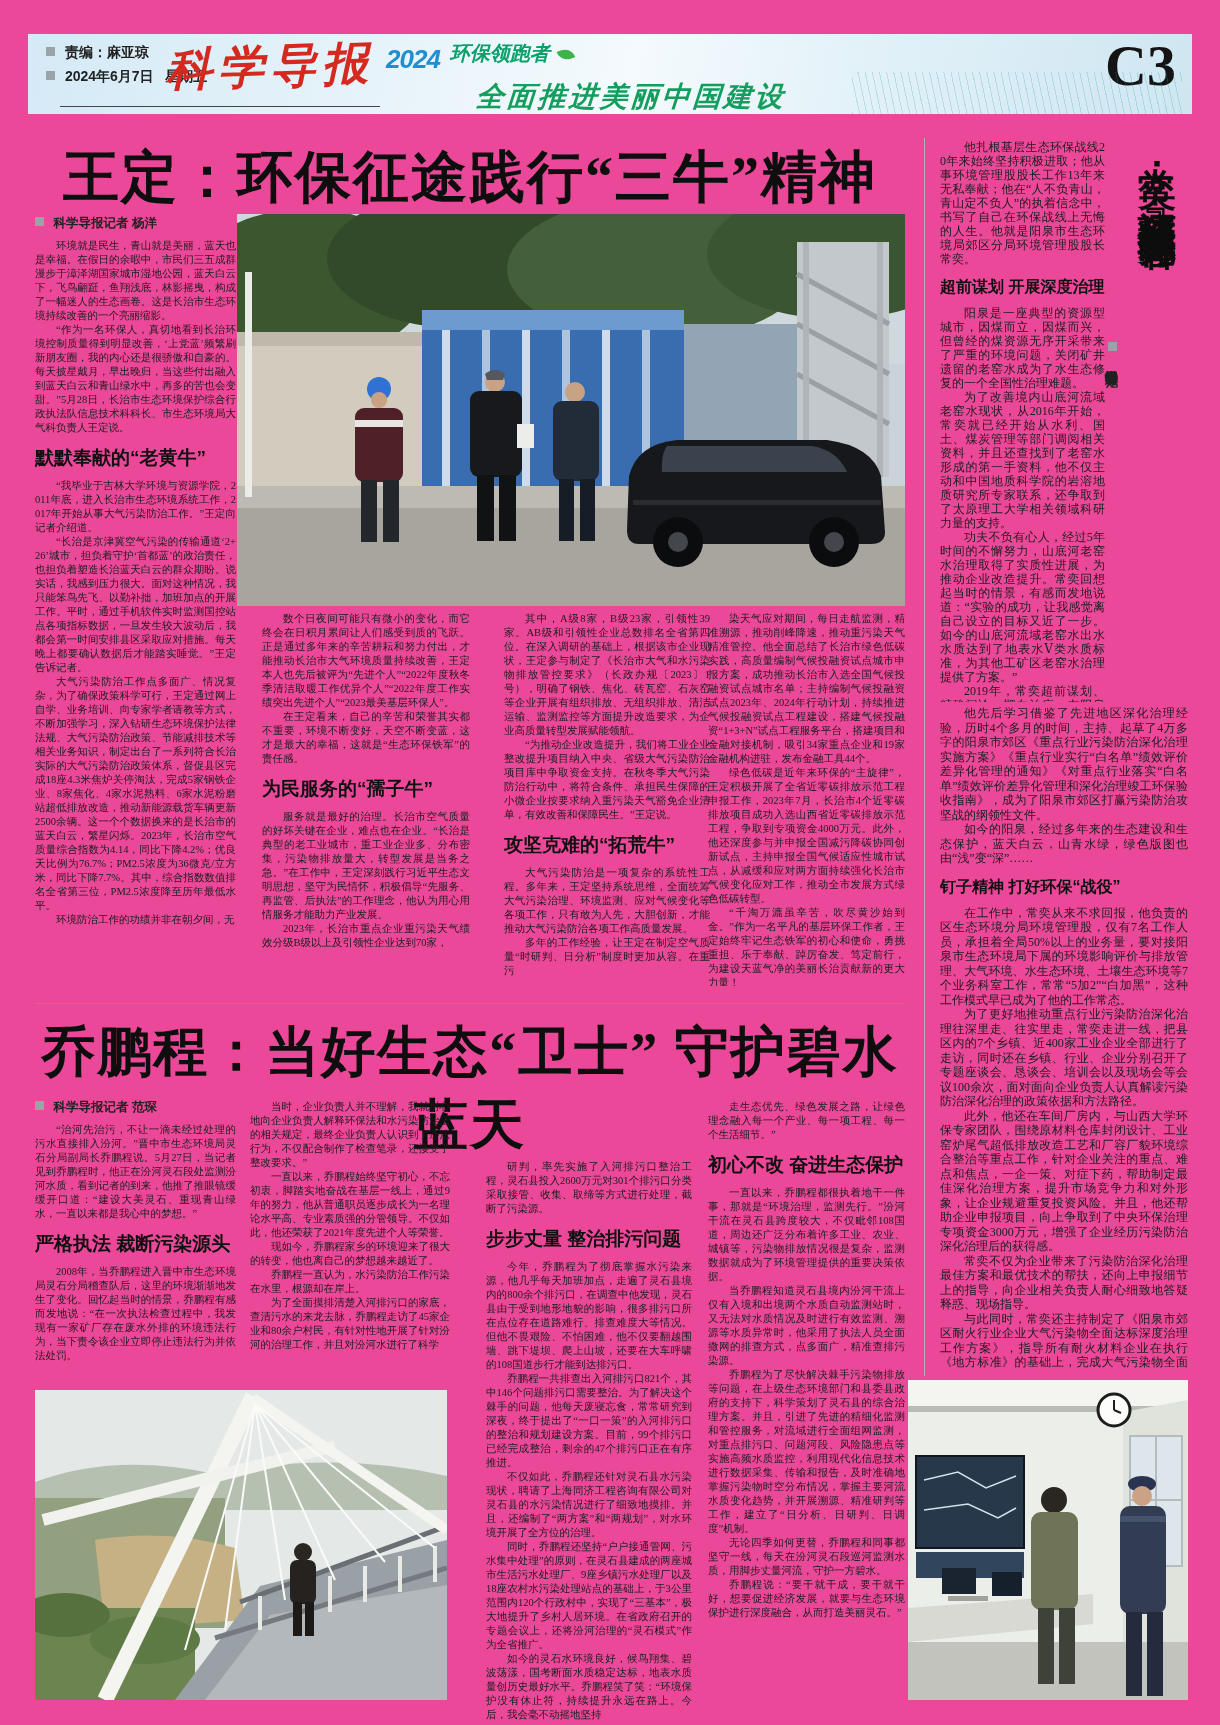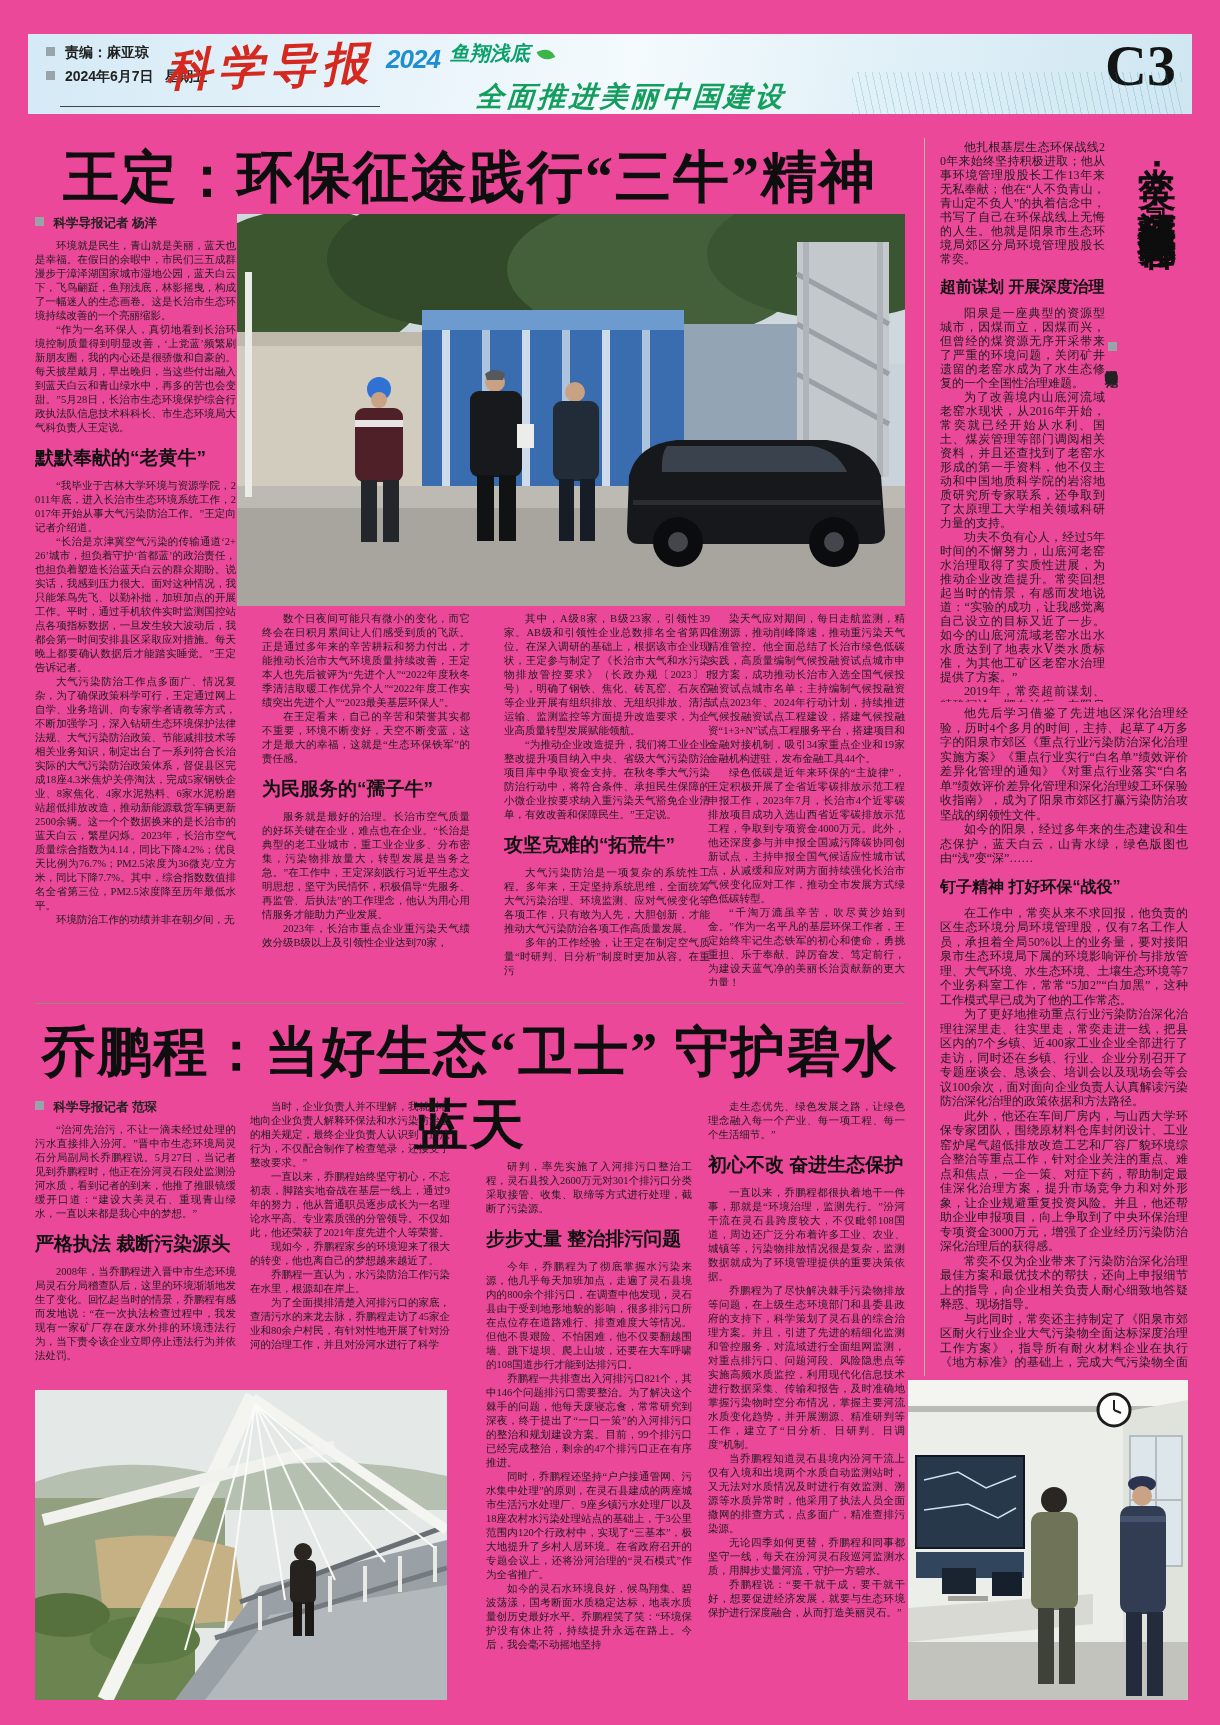--- a/index.html
+++ b/index.html
@@ -86,21 +86,21 @@
       <div class="hdr-line">
         <span class="sq"></span>
         <span>2024年6月7日</span>&nbsp;&nbsp;
         <span>星期五</span>
       </div>
       <div class="hdr-underline"></div>
     </div>
     <div class="masthead">科学导报</div>
     <div class="banner">
       <span class="y2024">2024</span>
-      <span class="event">鱼翔浅底</span>
+      <span class="event">环保领跑者</span>
       <span class="leaf"></span>
     </div>
     <div class="slogan">全面推进美丽中国建设</div>
     <div class="pageno">C3</div>
   </div>
 
   <div class="rule-v"></div>
   <div class="rule-h"></div>
 
   <div class="headline h-wang">王定：环保征途践行“三牛”精神</div>
@@ -224,31 +224,32 @@
         <p class="para">乔鹏程一直认为，水污染防治工作污染在水里，根源却在岸上。</p>
         <p class="para">为了全面摸排清楚入河排污口的家底，查清污水的来龙去脉，乔鹏程走访了45家企业和80余户村民，有针对性地开展了针对汾河的治理工作，并且对汾河水进行了科学</p>
       </div>
   </div>
   <div class="col c-qiao3">
     <div>
         <p class="para">研判，率先实施了入河排污口整治工程，灵石县投入2600万元对301个排污口分类采取接管、收集、取缔等方式进行处理，截断了污染源。</p>
         <h3 class="subhead">步步丈量 整治排污问题</h3>
         <p class="para">今年，乔鹏程为了彻底掌握水污染来源，他几乎每天加班加点，走遍了灵石县境内的800余个排污口，在调查中他发现，灵石县由于受到地形地貌的影响，很多排污口所在点位存在道路难行、排查难度大等情况。但他不畏艰险、不怕困难，他不仅要翻越围墙、跳下堤坝、爬上山坡，还要在大车呼啸的108国道步行才能到达排污口。</p>
         <p class="para">乔鹏程一共排查出入河排污口821个，其中146个问题排污口需要整治。为了解决这个棘手的问题，他每天废寝忘食，常常研究到深夜，终于提出了“一口一策”的入河排污口的整治和规划建设方案。目前，99个排污口已经完成整治，剩余的47个排污口正在有序推进。</p>
+        <p class="para">不仅如此，乔鹏程还针对灵石县水污染现状，聘请了上海同济工程咨询有限公司对灵石县的水污染情况进行了细致地摸排。并且，还编制了“两方案”和“两规划”，对水环境开展了全方位的治理。</p>
         <p class="para">同时，乔鹏程还坚持“户户接通管网、污水集中处理”的原则，在灵石县建成的两座城市生活污水处理厂、9座乡镇污水处理厂以及18座农村水污染处理站点的基础上，于3公里范围内120个行政村中，实现了“三基本”，极大地提升了乡村人居环境。在省政府召开的专题会议上，还将汾河治理的“灵石模式”作为全省推广。</p>
         <p class="para">如今的灵石水环境良好，候鸟翔集、碧波荡漾，国考断面水质稳定达标，地表水质量创历史最好水平。乔鹏程笑了笑：“环境保护没有休止符，持续提升永远在路上。今后，我会毫不动摇地坚持</p>
       </div>
   </div>
   <div class="col c-qiao4">
     <div>
         <p class="para">走生态优先、绿色发展之路，让绿色理念融入每一个产业、每一项工程、每一个生活细节。”</p>
         <h3 class="subhead">初心不改 奋进生态保护</h3>
         <p class="para">一直以来，乔鹏程都很执着地干一件事，那就是“环境治理，监测先行。”汾河干流在灵石县跨度较大，不仅毗邻108国道，周边还广泛分布着许多工业、农业、城镇等，污染物排放情况很是复杂，监测数据就成为了环境管理提供的重要决策依据。</p>
+        <p class="para">当乔鹏程知道灵石县境内汾河干流上仅有入境和出境两个水质自动监测站时，又无法对水质情况及时进行有效监测、溯源等水质异常时，他采用了执法人员全面撒网的排查方式，点多面广，精准查排污染源。</p>
         <p class="para">乔鹏程为了尽快解决棘手污染物排放等问题，在上级生态环境部门和县委县政府的支持下，科学策划了灵石县的综合治理方案。并且，引进了先进的精细化监测和管控服务，对流域进行全面组网监测，对重点排污口、问题河段、风险隐患点等实施高频水质监控，利用现代化信息技术进行数据采集、传输和报告，及时准确地掌握污染物时空分布情况，掌握主要河流水质变化趋势，并开展溯源、精准研判等工作，建立了“日分析、日研判、日调度”机制。</p>
-        <p class="para">当乔鹏程知道灵石县境内汾河干流上仅有入境和出境两个水质自动监测站时，又无法对水质情况及时进行有效监测、溯源等水质异常时，他采用了执法人员全面撒网的排查方式，点多面广，精准查排污染源。</p>
         <p class="para">无论四季如何更替，乔鹏程和同事都坚守一线，每天在汾河灵石段巡河监测水质，用脚步丈量河流，守护一方碧水。</p>
         <p class="para">乔鹏程说：“要干就干成，要干就干好，想要促进经济发展，就要与生态环境保护进行深度融合，从而打造美丽灵石。”</p>
       </div>
   </div>
 
   <div class="photo p-qiao">
     <svg viewBox="0 0 412 310" preserveAspectRatio="none">
       <rect x="0" y="0" width="412" height="310" fill="#e4e8e6"></rect>
       <path d="M0 92 Q80 62 180 84 Q300 60 412 86 L412 120 L0 120 Z" fill="#b6c0b1"></path>
       <rect x="0" y="108" width="190" height="130" fill="#93a07f"></rect>

